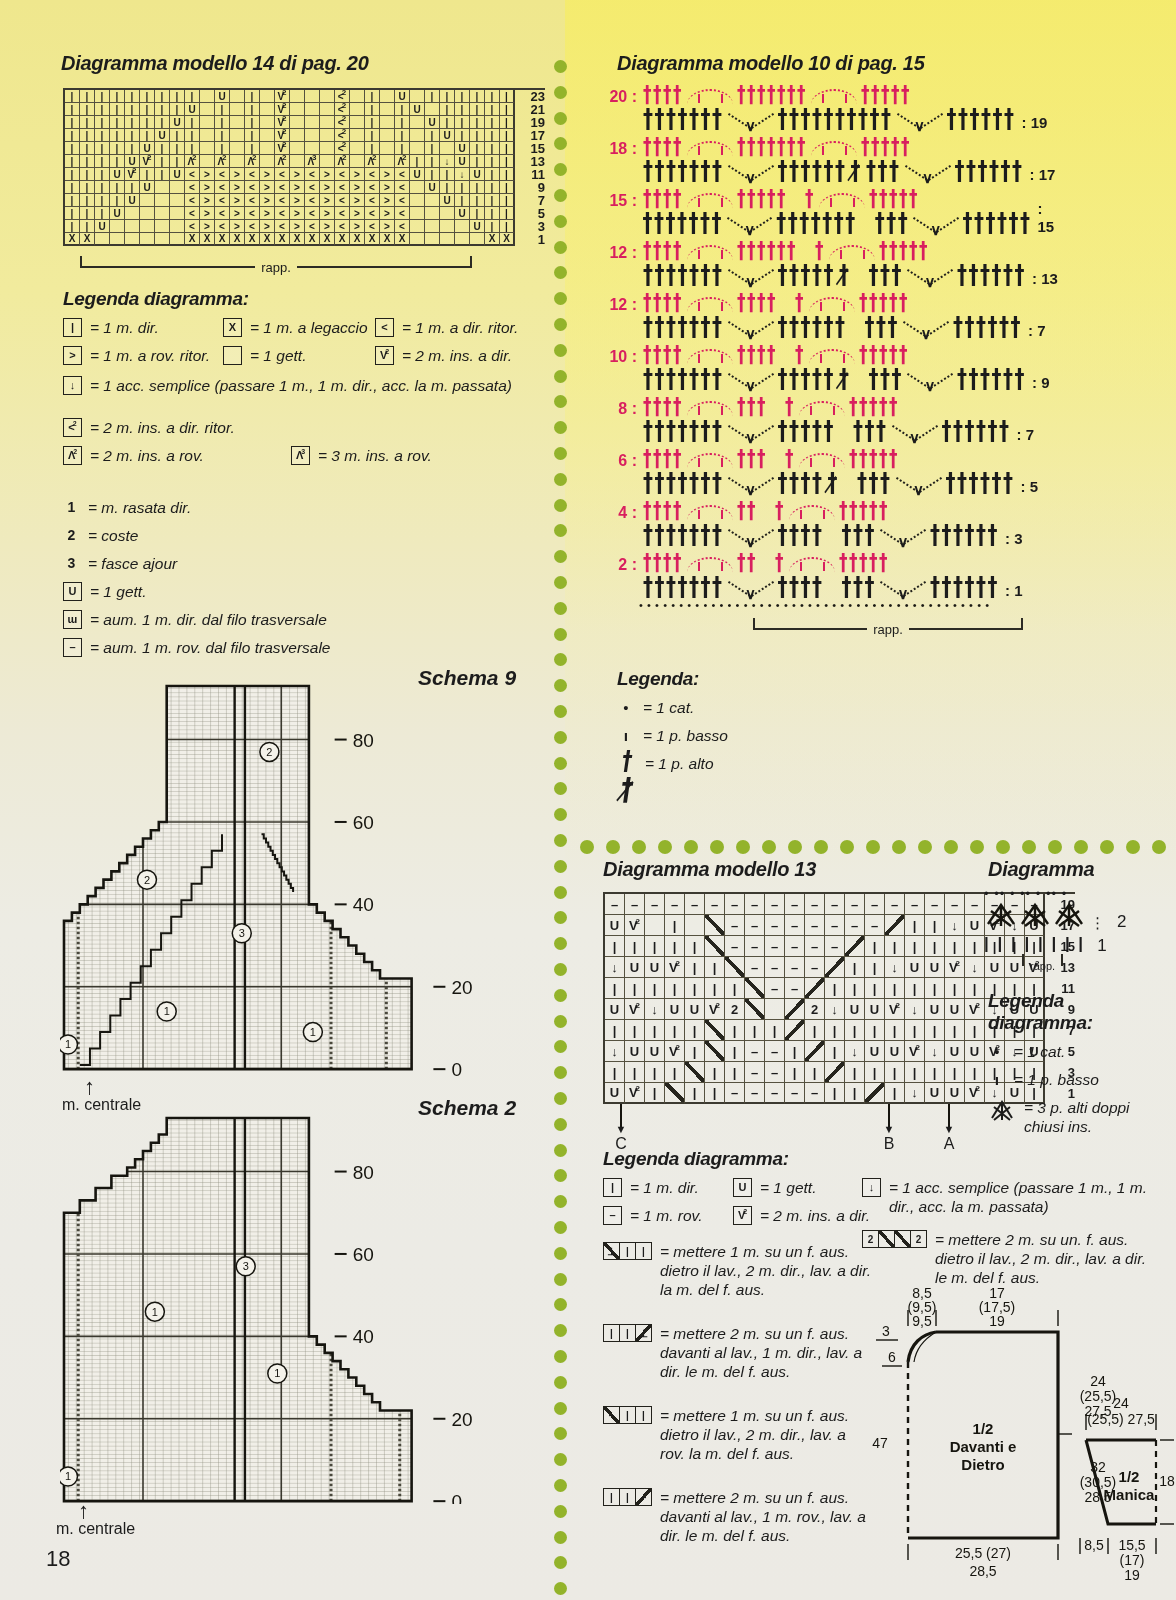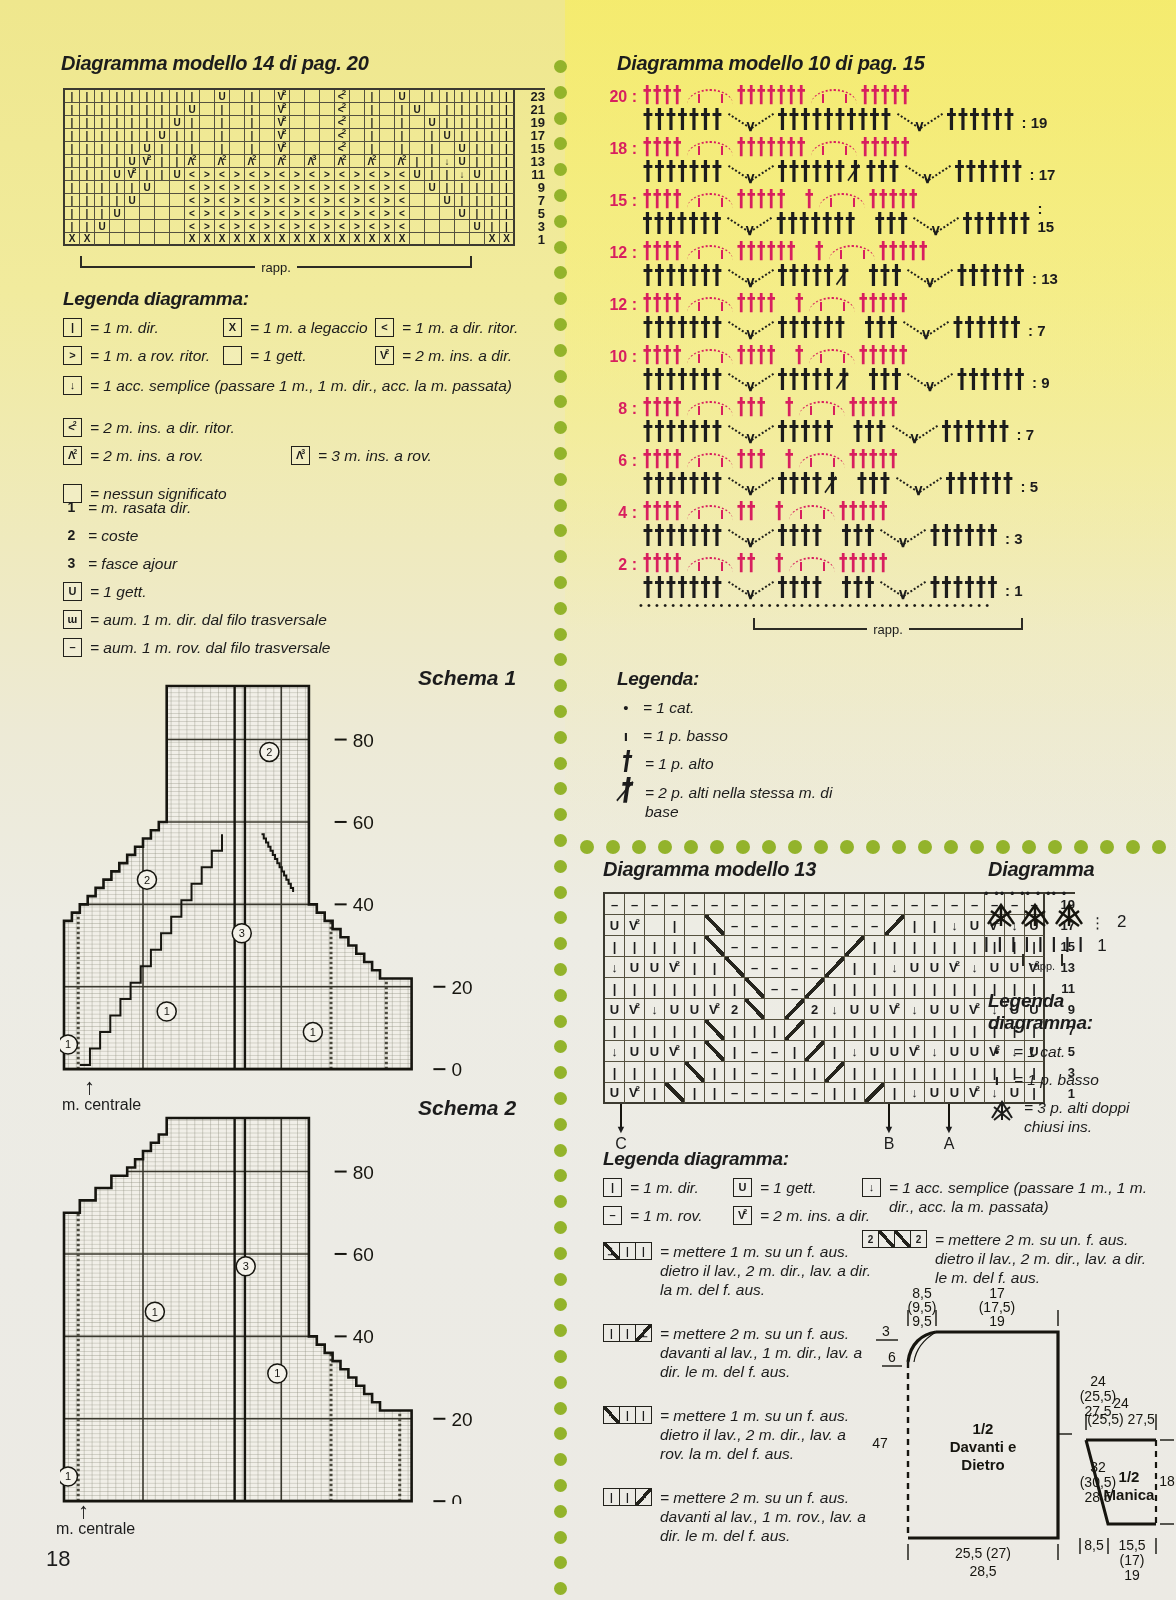--- a/index.html
+++ b/index.html
@@ -78,21 +78,21 @@
 </head>
 <body>
 
 <div id="page">
   <div id="tint"></div>
 
   <div class="ttl" style="left:61px;top:52px;">Diagramma modello 14 di pag. 20</div>
   <div class="ttl" style="left:617px;top:52px;">Diagramma modello 10 di pag. 15</div>
   <div class="ttl" style="left:603px;top:858px;">Diagramma modello 13</div>
   <div class="ttl" style="left:988px;top:858px;">Diagramma</div>
-  <div class="schlbl" style="left:418px;top:666px;">Schema 1</div>
+  <div class="schlbl" style="left:418px;top:666px;">Schema 9</div>
   <div class="schlbl" style="left:418px;top:1096px;">Schema 2</div>
 
   <div id="c14" class="kgrid" style="left:63px;top:88px;">
       <div class="krow">
         <span class="kc" style="width: 15px; height: 13px; font-size: 10px;">|</span>
         <span class="kc" style="width: 15px; height: 13px; font-size: 10px;">|</span>
         <span class="kc" style="width: 15px; height: 13px; font-size: 10px;">|</span>
         <span class="kc" style="width: 15px; height: 13px; font-size: 10px;">|</span>
         <span class="kc" style="width: 15px; height: 13px; font-size: 10px;">|</span>
         <span class="kc" style="width: 15px; height: 13px; font-size: 10px;">|</span>
@@ -529,24 +529,20 @@
           <span class="sym sq">&lt;<sup>2</sup></span>
           <span>= 2 m. ins. a dir. ritor.</span>
         </div>
         <div class="litem" style="width: 228px;">
           <span class="sym sq">Λ<sup>2</sup></span>
           <span>= 2 m. ins. a rov.</span>
         </div>
         <div class="litem" style="width: 240px;">
           <span class="sym sq">Λ<sup>3</sup></span>
           <span>= 3 m. ins. a rov.</span>
-        </div>
-        <div class="litem" style="width: 470px; margin-top: 10px;">
-          <span class="sym sq"></span>
-          <span>= nessun significato</span>
         </div>
       </div>
   </div>
 
   <div class="leg" style="left:63px;top:498px;width:480px;">
     <div id="legsch-items">
         <div class="litem">
           <span class="sym nosq">1</span>
           <span>= m. rasata dir.</span>
         </div>
@@ -1047,21 +1043,20 @@
         <div class="litem">
           <span class="sym" style="font-weight: bold; width: 18px; text-align: center; font-style: normal;">ı</span>
           <span>= 1 p. basso</span>
         </div>
         <div class="litem">
           <span class="sym dg" style="width: 18px; text-align: center;">†</span>
           <span>= 1 p. alto</span>
         </div>
         <div class="litem">
           <span class="sym dg" style="width: 18px; text-align: center; font-size: 24px;">†̷</span>
-          <span>= 2 p. alti nella stessa m. di base</span>
         </div>
       </div>
   </div>
 
   <div id="c13" class="kgrid" style="left:603px;top:892px;">
       <div class="krow">
         <span class="kc" style="width: 20px; height: 21px; font-size: 13px;">–</span>
         <span class="kc" style="width: 20px; height: 21px; font-size: 13px;">–</span>
         <span class="kc" style="width: 20px; height: 21px; font-size: 13px;">–</span>
         <span class="kc" style="width: 20px; height: 21px; font-size: 13px;">–</span>

